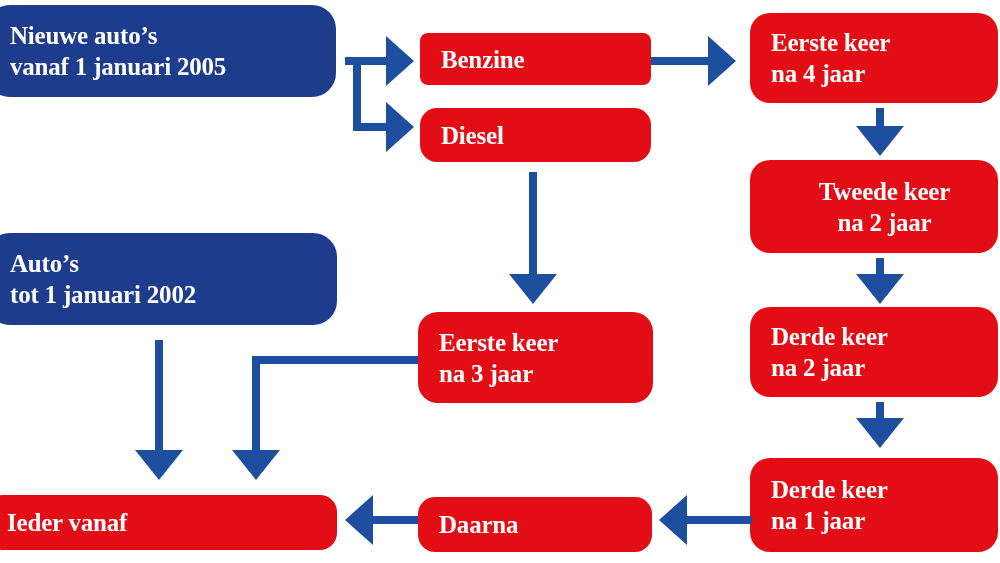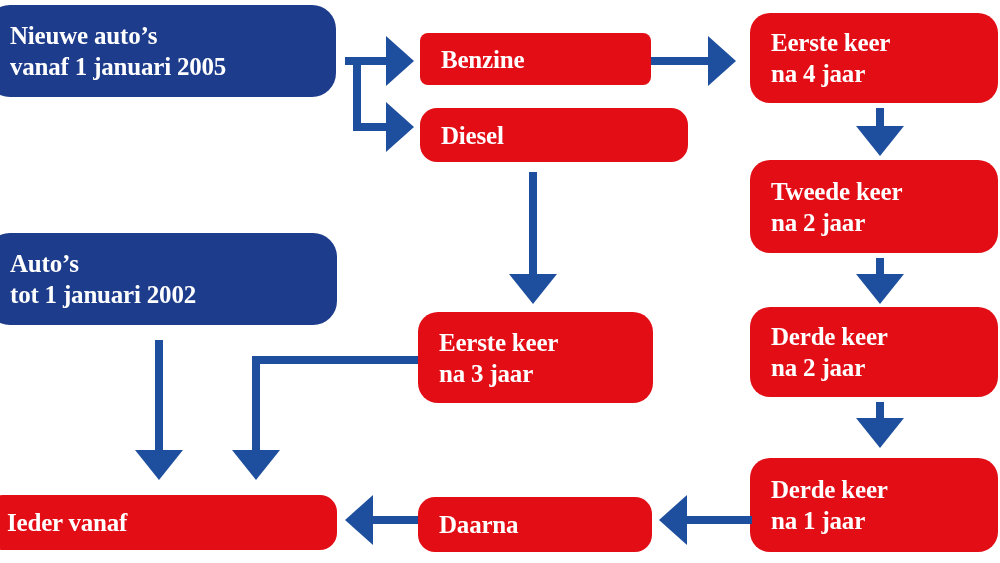--- a/index.html
+++ b/index.html
@@ -77,21 +77,21 @@
 
   <div class="node blue" style="left:-14px; top:233px; width:351px; height:92px;">
     <span class="label">Auto’s
 tot 1 januari 2002</span>
   </div>
 
   <div class="node red" style="left:420px; top:33px; width:231px; height:52px;border-radius:8px;">
     <span class="label">Benzine</span>
   </div>
 
-  <div class="node red" style="left:420px; top:108px; width:268px; height:54px;">
+  <div class="node red" style="left:420px; top:108px; width:231px; height:54px;">
     <span class="label">Diesel</span>
   </div>
 
   <div class="node red" style="left:418px; top:312px; width:235px; height:91px; border-radius:20px;">
     <span class="label">Eerste keer
 na 3 jaar</span>
   </div>
 
   <div class="node red" style="left:418px; top:497px; width:234px; height:55px;">
     <span class="label">Daarna</span>
@@ -99,21 +99,21 @@
 
   <div class="node red" style="left:-14px; top:495px; width:351px; height:55px;">
     <span class="label">Ieder vanaf</span>
   </div>
 
   <div class="node red" style="left:750px; top:13px; width:248px; height:90px; border-radius:20px;">
     <span class="label">Eerste keer
 na 4 jaar</span>
   </div>
 
-  <div class="node red" style="left:750px; top:160px; width:248px; height:93px; border-radius:20px;">
+  <div class="node red" style="left:750px; top:160px; width:248px; height:93px; border-radius:20px;text-align:center;">
     <span class="label">Tweede keer
 na 2 jaar</span>
   </div>
 
   <div class="node red" style="left:750px; top:307px; width:248px; height:90px; border-radius:20px;">
     <span class="label">Derde keer
 na 2 jaar</span>
   </div>
 
   <div class="node red" style="left:750px; top:458px; width:248px; height:94px; border-radius:20px;">

